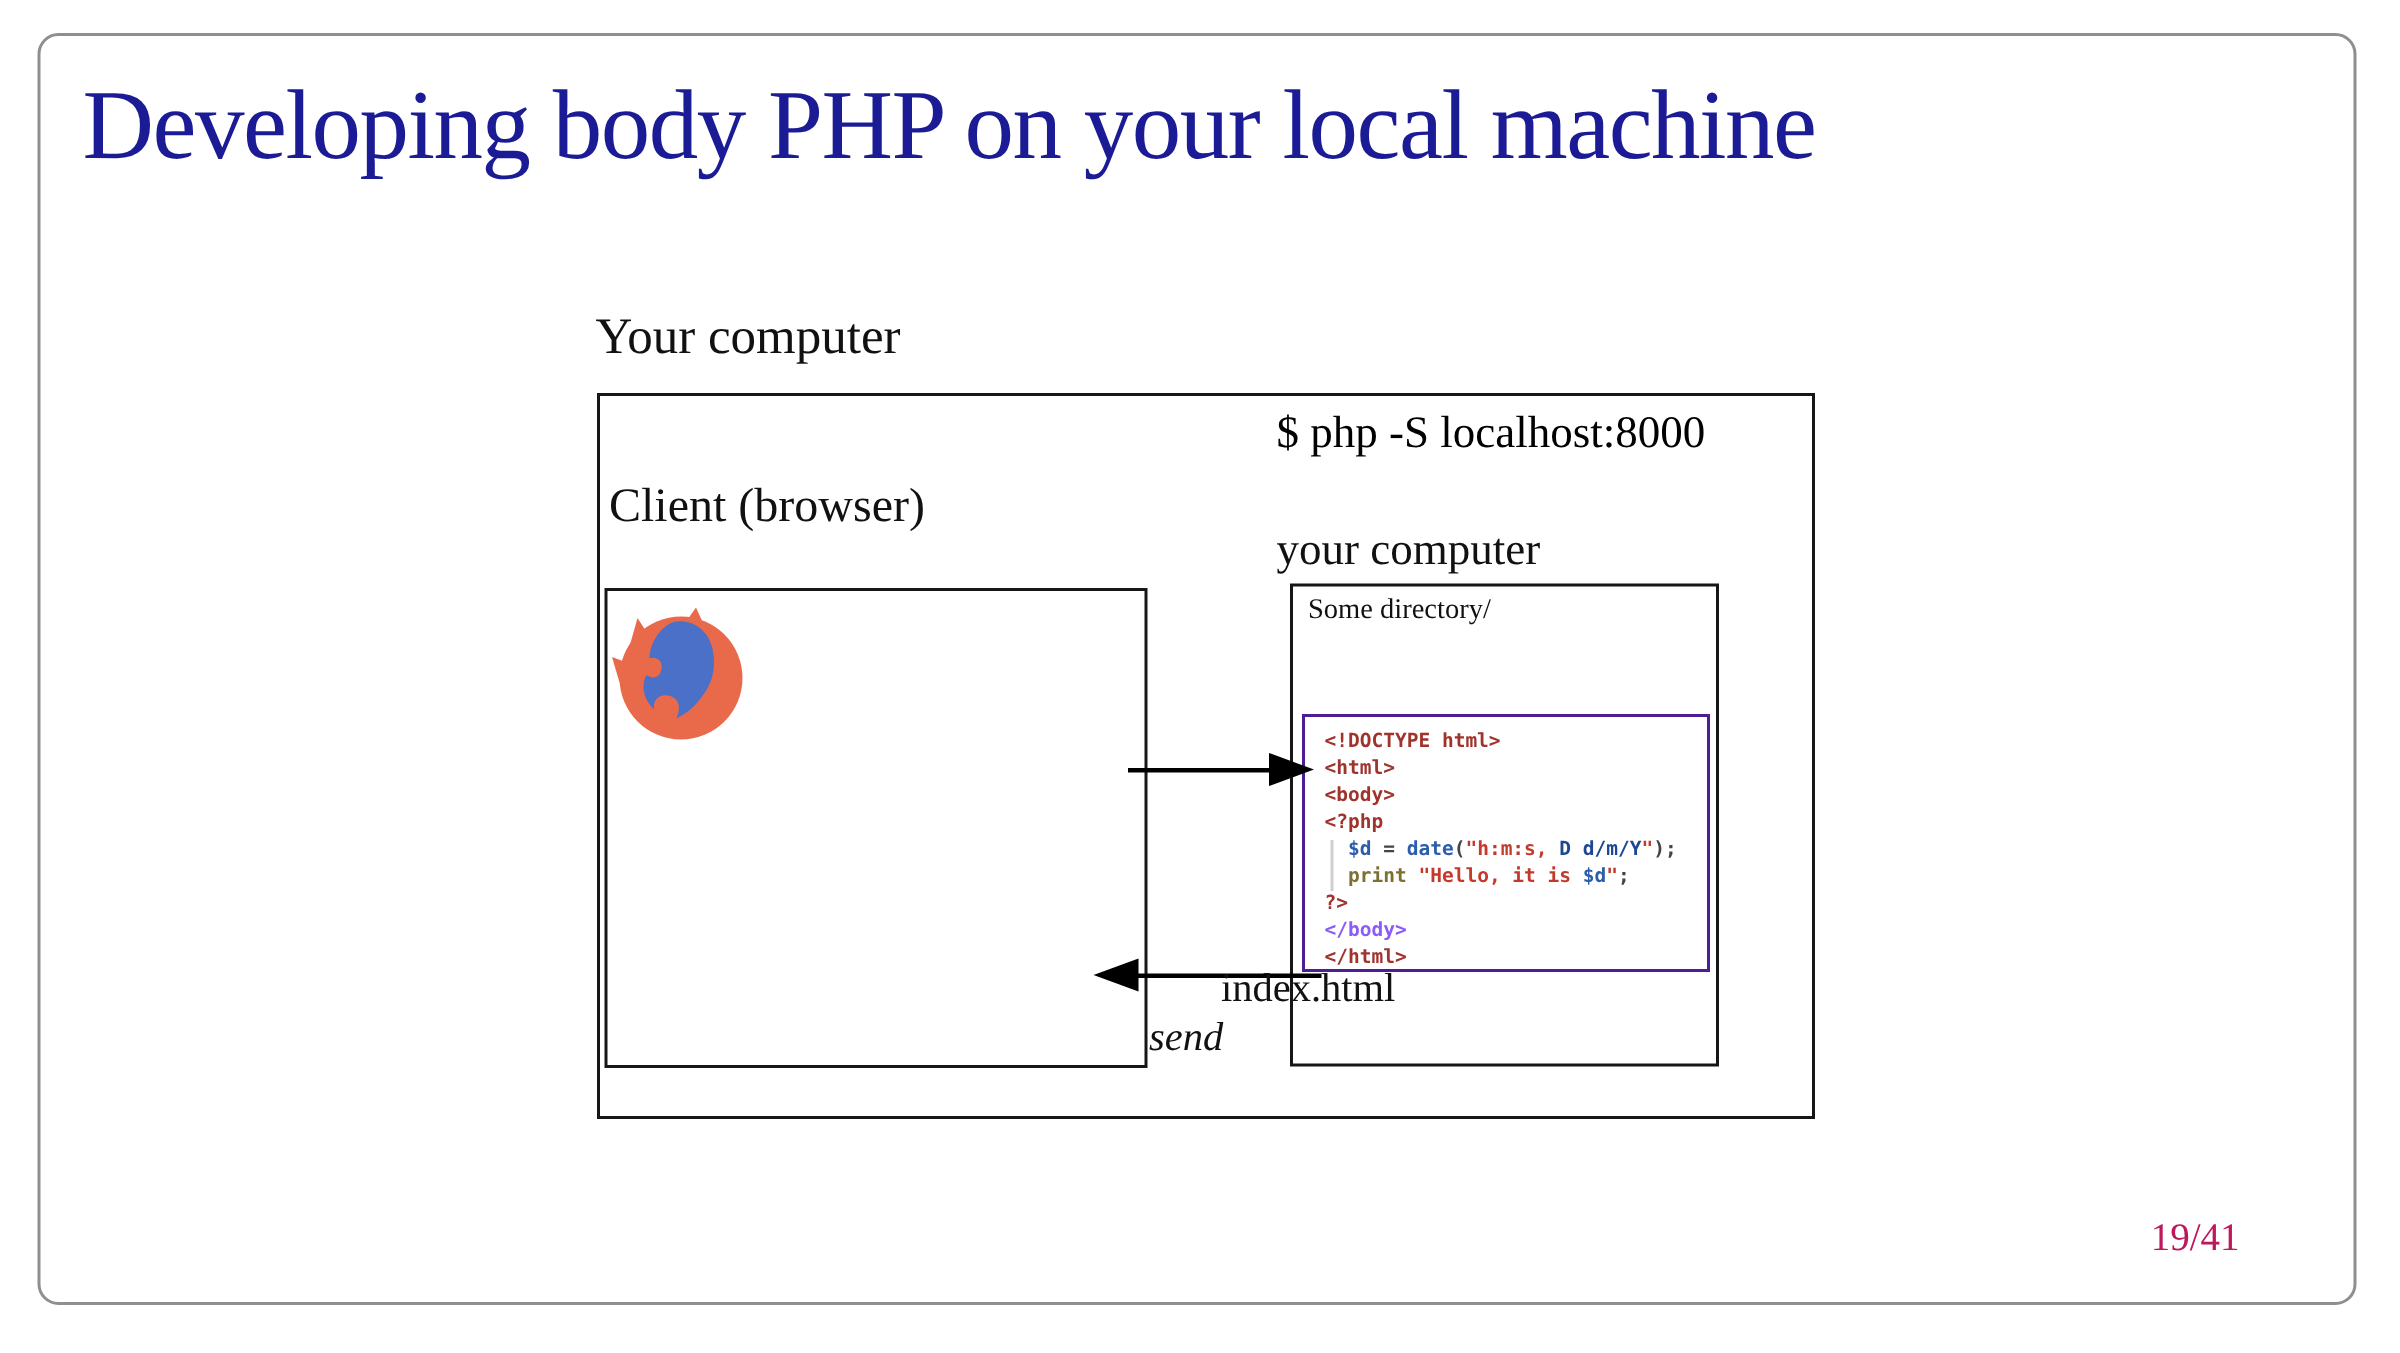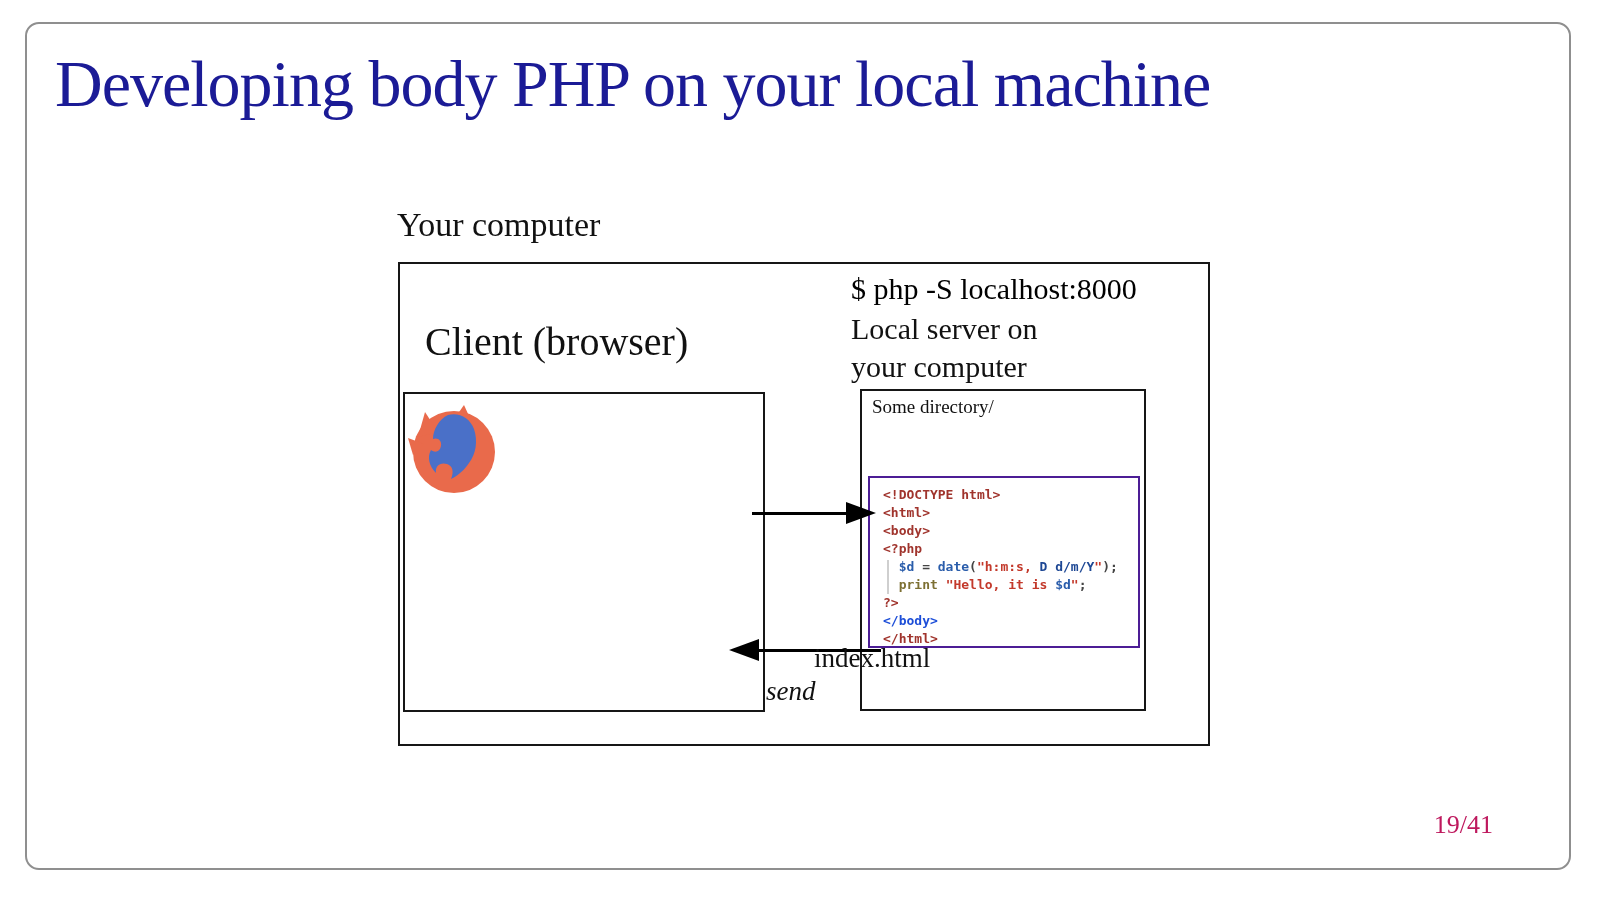--- a/index.html
+++ b/index.html
@@ -6,21 +6,21 @@
   .stage{position:relative;width:1600px;height:902px;background:#ffffff;overflow:hidden;
          font-family:"Liberation Serif","DejaVu Serif",serif;color:#111;}
   .abs{position:absolute;}
   .slide-frame{left:25px;top:22px;width:1546px;height:848px;border:2px solid #8f8f8f;
                border-radius:14px;background:#ffffff;box-sizing:border-box;}
   .title{left:55px;top:46px;font-size:66px;letter-spacing:-1px;color:#1b1b96;white-space:nowrap;}
   .label{white-space:nowrap;}
   .computer-label{left:397px;top:206px;font-size:34px;}
   .outer-box{left:398px;top:262px;width:812px;height:484px;border:2px solid #161616;
              background:transparent;box-sizing:border-box;}
-  .client-label{left:406px;top:318px;font-size:40px;margin-left:19px;}
+  .client-label{left:406px;top:318px;font-size:32px;}
   .server-cmd{left:851px;top:272px;font-size:30px;color:#000000;}
   .server-l1{left:851px;top:312px;font-size:30px;}
   .server-l2{left:851px;top:350px;font-size:30px;}
   .client-box{left:403px;top:392px;width:362px;height:320px;border:2px solid #161616;
               box-sizing:border-box;background:transparent;}
   .firefox{left:407px;top:402px;width:94px;height:92px;}
   .address-box{left:437px;top:486px;width:315px;height:51px;border:2px solid #161616;
                background:#ffffff;box-sizing:border-box;line-height:47px;
                padding-left:18px;font-size:27px;z-index:3;}
   .server-box{left:860px;top:389px;width:286px;height:322px;border:2px solid #161616;
@@ -53,21 +53,20 @@
 
   <div class="abs title label">Developing body PHP on your local machine</div>
 
   <div class="abs computer-label label">Your computer</div>
 
   <div class="abs outer-box"></div>
 
   <div class="abs client-label label">Client (browser)</div>
 
   <div class="abs server-cmd label">$ php -S localhost:8000</div>
-  <div class="abs server-l1 label">Local server on</div>
   <div class="abs server-l2 label">your computer</div>
 
   <div class="abs client-box"></div>
 
   <svg class="abs firefox" viewBox="0 0 94 92" xmlns="http://www.w3.org/2000/svg">
     <circle cx="47" cy="50" r="41" fill="#e96a4b"></circle>
     <polygon points="18,10 31,30 11,35" fill="#e96a4b"></polygon>
     <polygon points="57,3 67,25 45,20" fill="#e96a4b"></polygon>
     <polygon points="1,36 17,42 6,53" fill="#e96a4b"></polygon>
     <path d="M41,13 C52,10 63,16 67,27 C71,39 69,52 62,61 C58,67 52,73 44,77
@@ -81,21 +80,21 @@
   <div class="abs index-php label">index.php</div>
 
   <div class="abs code-box">
       <div class="code-line"><span style="color: rgb(160, 52, 45);">&lt;!DOCTYPE html&gt;</span></div>
       <div class="code-line"><span style="color: rgb(160, 52, 45);">&lt;html&gt;</span></div>
       <div class="code-line"><span style="color: rgb(160, 52, 45);">&lt;body&gt;</span></div>
       <div class="code-line"><span style="color: rgb(160, 52, 45);">&lt;?php</span></div>
       <div class="code-line"><span style="color: rgb(68, 68, 68);">  </span><span style="color: rgb(42, 93, 171);">$d</span><span style="color: rgb(68, 68, 68);"> </span><span style="color: rgb(68, 68, 68);">=</span><span style="color: rgb(68, 68, 68);"> </span><span style="color: rgb(42, 93, 171);">date</span><span style="color: rgb(68, 68, 68);">(</span><span style="color: rgb(195, 57, 43);">"h:m:s, </span><span style="color: rgb(29, 71, 148);">D d/m/Y</span><span style="color: rgb(195, 57, 43);">"</span><span style="color: rgb(68, 68, 68);">)</span><span style="color: rgb(68, 68, 68);">;</span></div>
       <div class="code-line"><span style="color: rgb(68, 68, 68);">  </span><span style="color: rgb(125, 112, 51);">print</span><span style="color: rgb(68, 68, 68);"> </span><span style="color: rgb(195, 57, 43);">"Hello, it is </span><span style="color: rgb(42, 93, 171);">$d</span><span style="color: rgb(195, 57, 43);">"</span><span style="color: rgb(68, 68, 68);">;</span></div>
       <div class="code-line"><span style="color: rgb(160, 52, 45);">?&gt;</span></div>
-      <div class="code-line"><span style="color: #1d4ed8;">&lt;/body&gt;</span></div>
+      <div class="code-line"><span style="color: #8b5cf6;">&lt;/body&gt;</span></div>
       <div class="code-line"><span style="color: rgb(160, 52, 45);">&lt;/html&gt;</span></div>
     </div>
   <div class="abs indent-guide"></div>
 
   <div class="abs arrow-line req-line"></div>
   <div class="abs req-head"></div>
 
   <div class="abs arrow-line res-line"></div>
   <div class="abs res-head"></div>
 

